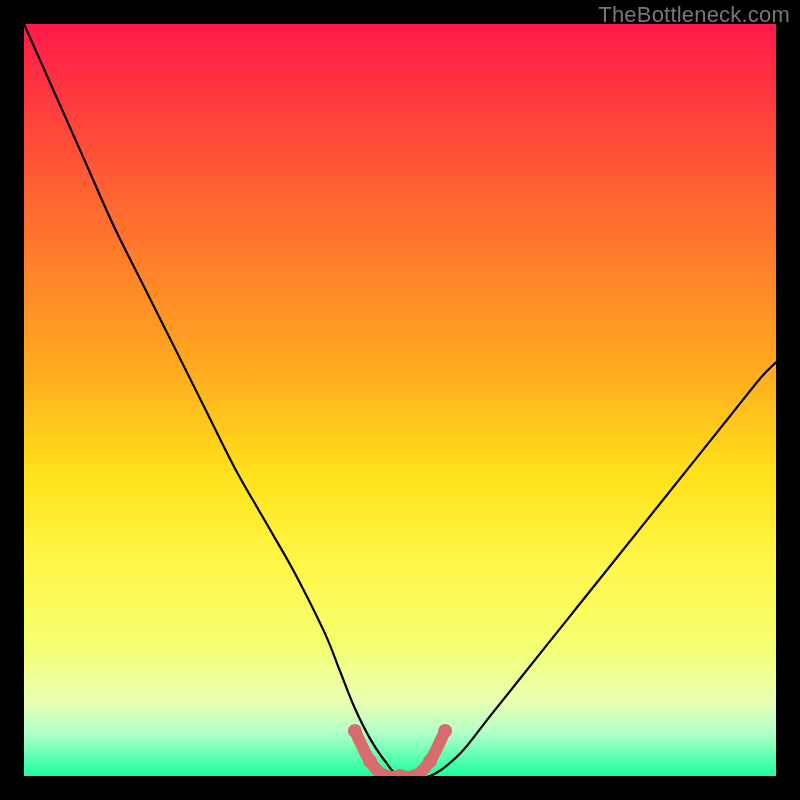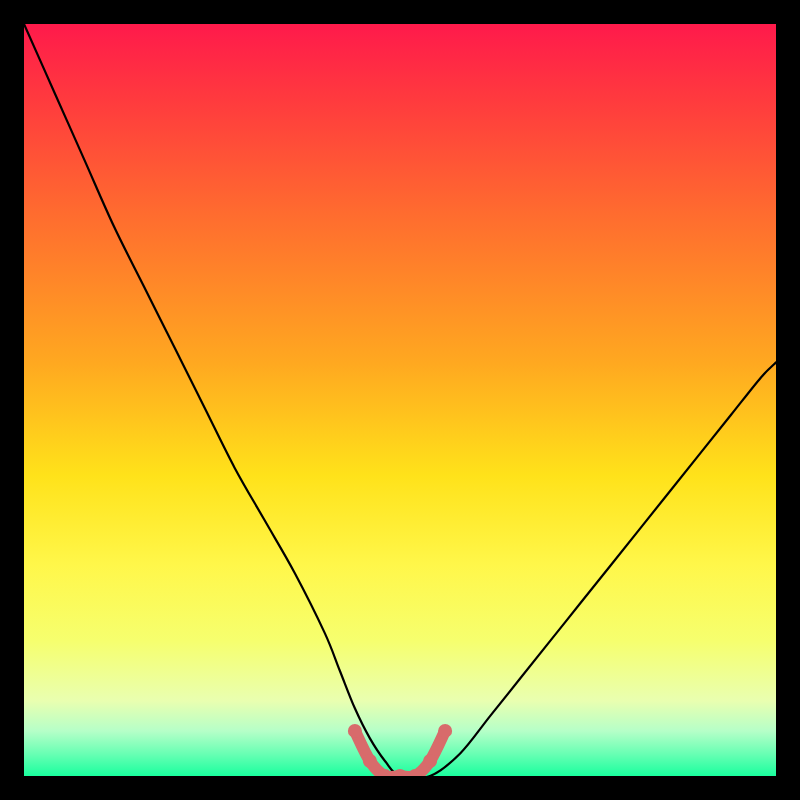--- a/index.html
+++ b/index.html
@@ -56,20 +56,21 @@
     font-weight: 500;
     letter-spacing: 0.2px;
     user-select: none;
   }
 </style>
 </head>
 <body>
 
 <div class="frame">
 
+  <div class="watermark">TheBottleneck.com</div>
 
   <div class="plot-area">
     <div class="gradient-bg"></div>
 
     <svg class="curve-svg" viewBox="0 0 752 752" preserveAspectRatio="none">
       <path id="main-curve" fill="none" stroke="#000" stroke-width="2.2" stroke-linecap="round" d="M 0 0 C 5.013333333333334 11.279999999999992, 20.053333333333335 45.11999999999995, 30.080000000000002 67.67999999999995 C 40.10666666666667 90.23999999999995, 50.13333333333334 112.80000000000001, 60.160000000000004 135.36 C 70.18666666666667 157.92000000000002, 80.21333333333332 181.7333333333333, 90.24 203.03999999999996 C 100.26666666666667 224.34666666666664, 110.29333333333334 243.14666666666665, 120.32000000000001 263.2 C 130.34666666666666 283.25333333333333, 140.37333333333333 303.3066666666667, 150.4 323.36 C 160.42666666666668 343.41333333333336, 170.45333333333332 363.46666666666664, 180.48 383.52 C 190.50666666666666 403.5733333333333, 200.53333333333336 424.88, 210.56000000000003 443.68 C 220.5866666666667 462.48, 230.61333333333334 478.7733333333333, 240.64000000000001 496.32 C 250.66666666666669 513.8666666666667, 260.6933333333333 530.1600000000001, 270.71999999999997 548.96 C 280.7466666666666 567.76, 293.28000000000003 592.8266666666667, 300.8 609.12 C 308.32 625.4133333333333, 310.82666666666665 634.1866666666667, 315.84 646.72 C 320.8533333333333 659.2533333333333, 325.8666666666667 673.0400000000001, 330.88 684.32 C 335.8933333333333 695.6, 340.9066666666667 705.6266666666667, 345.92 714.4 C 350.93333333333334 723.1733333333333, 355.94666666666666 730.6933333333334, 360.96 736.96 C 365.9733333333333 743.2266666666667, 368.48 749.4933333333333, 376 752 C 383.52 754.5066666666667, 396.0533333333334 755.76, 406.08000000000004 752 C 416.1066666666667 748.24, 426.1333333333333 739.4666666666667, 436.15999999999997 729.44 C 446.1866666666666 719.4133333333334, 456.2133333333333 704.3733333333333, 466.24 691.84 C 476.2666666666667 679.3066666666667, 486.2933333333334 666.7733333333333, 496.32000000000005 654.24 C 506.3466666666667 641.7066666666667, 516.3733333333333 629.1733333333333, 526.4 616.64 C 536.4266666666666 604.1066666666667, 546.4533333333334 591.5733333333333, 556.48 579.04 C 566.5066666666667 566.5066666666667, 576.5333333333334 553.9733333333332, 586.5600000000001 541.4399999999999 C 596.5866666666667 528.9066666666666, 606.6133333333333 516.3733333333333, 616.64 503.84 C 626.6666666666666 491.3066666666667, 636.6933333333334 478.7733333333333, 646.72 466.24 C 656.7466666666667 453.7066666666667, 666.7733333333334 441.1733333333333, 676.8000000000001 428.64 C 686.8266666666667 416.1066666666667, 696.8533333333334 403.5733333333334, 706.88 391.04 C 716.9066666666666 378.50666666666666, 729.44 362.21333333333337, 736.96 353.44 C 744.48 344.66666666666663, 749.4933333333333 340.90666666666664, 752 338.4"></path>
       <path id="highlight-curve" fill="none" stroke="#d86b6b" stroke-width="12" stroke-linecap="round" stroke-linejoin="round" d="M 330.88 706.88 C 333.38666666666666 711.8933333333333, 340.9066666666667 729.44, 345.92 736.96 C 350.93333333333334 744.48, 355.94666666666666 749.4933333333333, 360.96 752 C 365.9733333333333 754.5066666666667, 370.9866666666667 752, 376 752 C 381.0133333333333 752, 386.0266666666667 754.5066666666667, 391.04 752 C 396.05333333333334 749.4933333333333, 401.0666666666667 744.48, 406.08000000000004 736.96 C 411.09333333333336 729.44, 418.6133333333334 711.8933333333333, 421.12000000000006 706.88"></path>
       <g id="highlight-dots">
           <circle cx="330.88" cy="706.88" r="7" fill="#d86b6b"></circle>
           <circle cx="345.92" cy="736.96" r="7" fill="#d86b6b"></circle>

